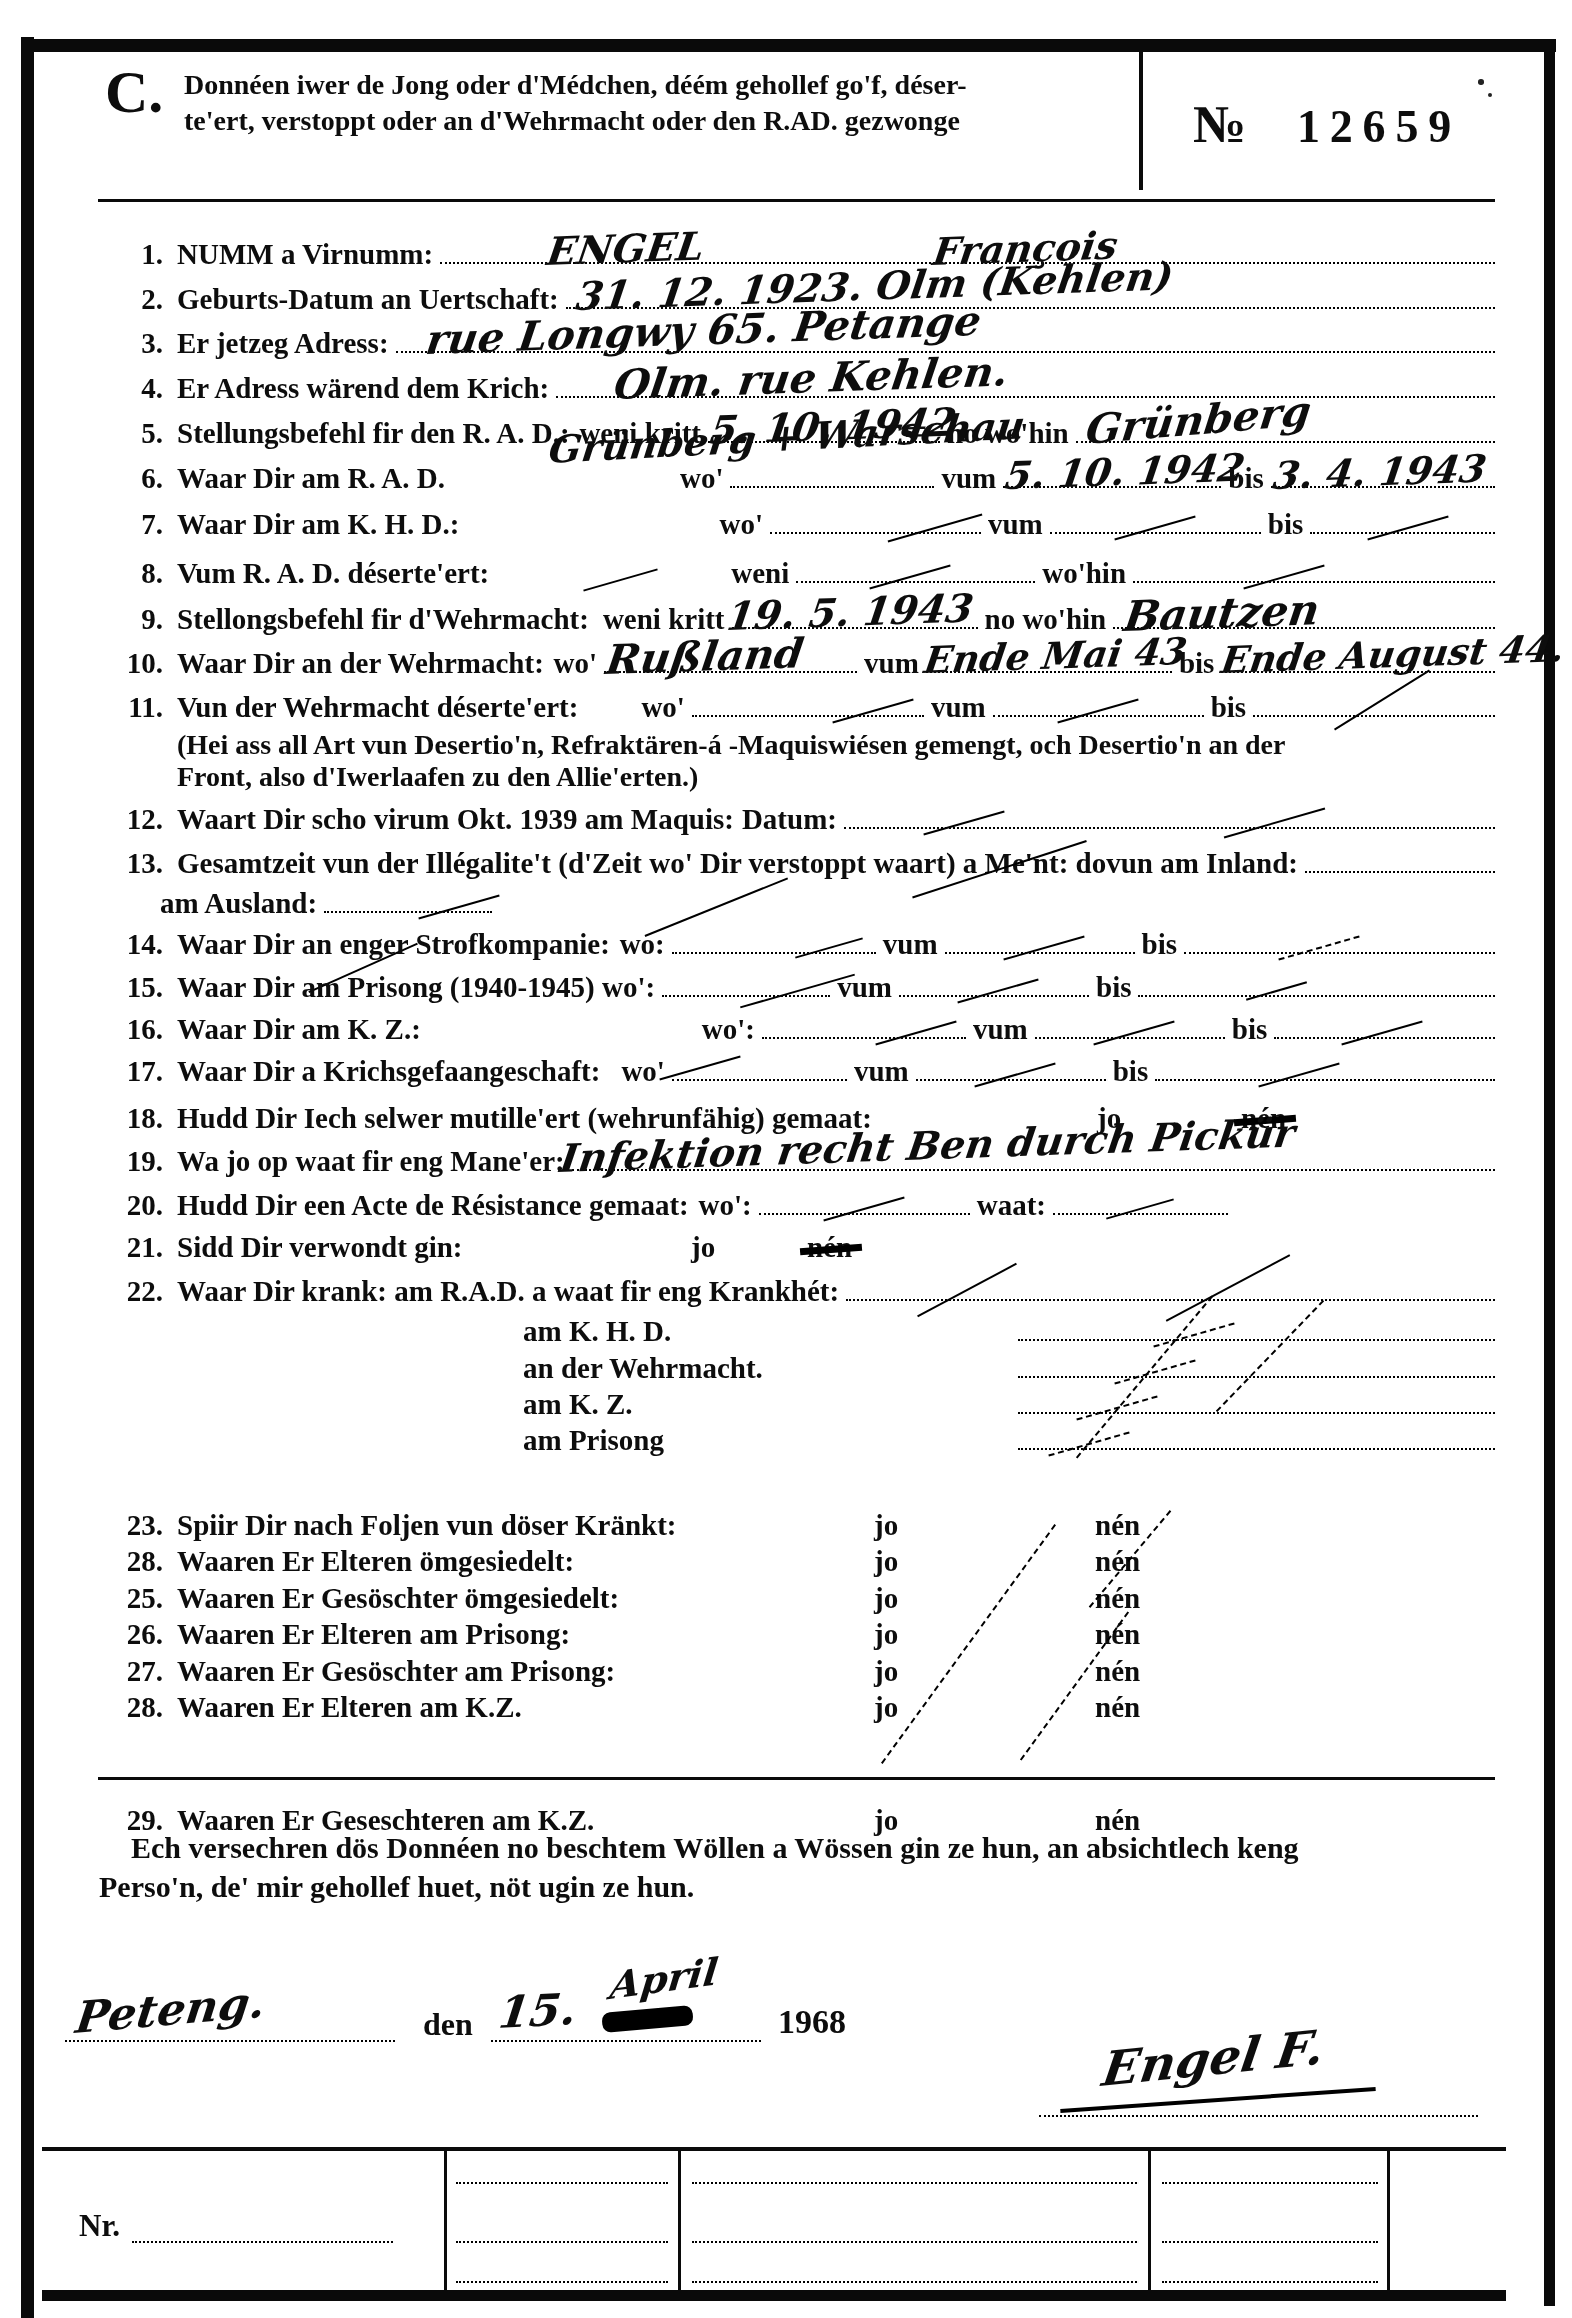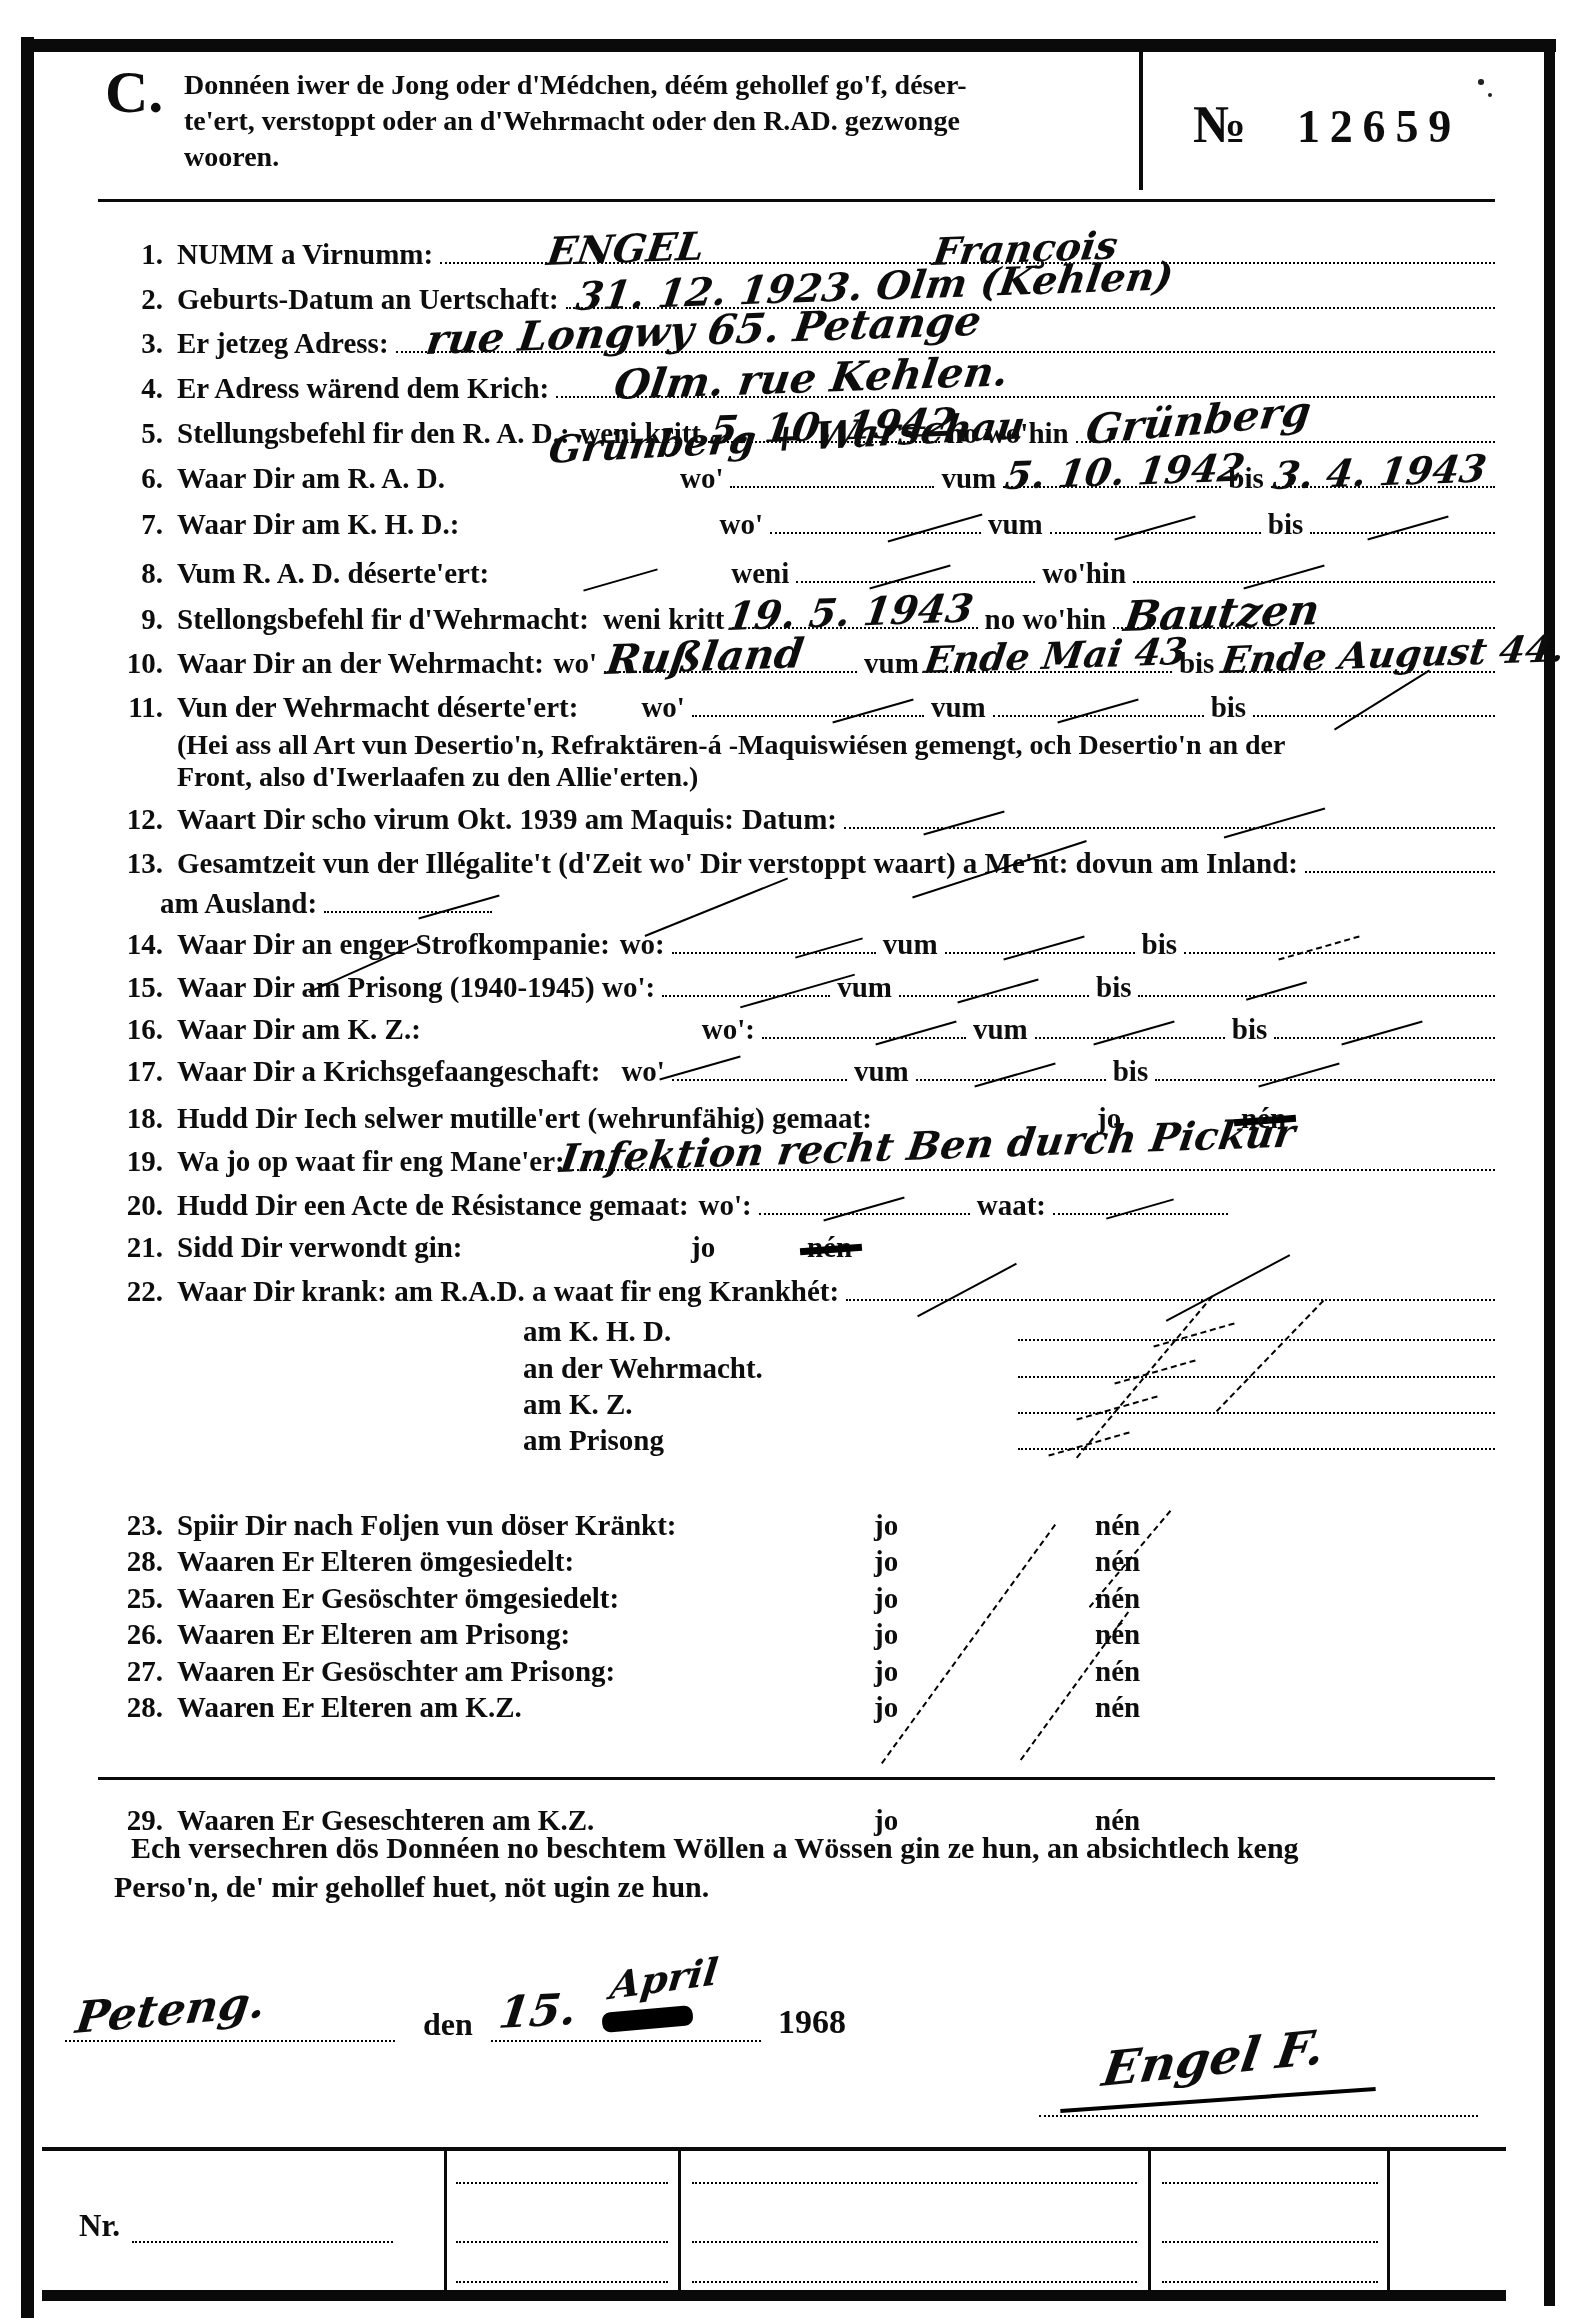--- a/index.html
+++ b/index.html
@@ -42,21 +42,20 @@
 <div class="bar" style="left:21px;top:37px;width:12.6px;height:2281px;"></div>
 <div class="bar" style="left:21px;top:39px;width:1535px;height:12.6px;"></div>
 <div class="bar" style="left:1544px;top:39px;width:10.5px;height:2267px;"></div>
 <div class="noise" style="left:1478px;top:79px;width:5.6px;height:5.6px;"></div>
 <div class="noise" style="left:1488px;top:93px;width:4.2px;height:4.2px;"></div>
 
 <div class="abs" style="left:105px;top:62px;font-size:60px;line-height:60px;">C.</div>
 <div class="abs" style="left:184px;top:67px;font-size:28px;line-height:36px;width:941px;">
   <span style="display:block;">Donnéen iwer de Jong oder d'Médchen, déém gehollef go'f, déser-</span>
   <span style="display:block;">te'ert, verstoppt oder an d'Wehrmacht oder den R.AD. gezwonge</span>
-  <span style="display:block;">wooren.</span>
 </div>
 <div class="bar" style="left:1139px;top:51px;width:3.5px;height:139px;"></div>
 <div class="abs" style="left:1193px;top:94px;font-size:53px;">№</div>
 <div class="abs" style="left:1297px;top:100px;font-size:46px;letter-spacing:9.8px;">12659</div>
 <div class="hr" style="top:199px;"></div>
 
 <div class="row" style="top:237px;">
   <span class="num">1.</span>
   <span class="lbl">NUMM a Virnumm:</span>
   <span class="d grow">
@@ -390,21 +389,21 @@
   <span class="lbl">Waaren Er Geseschteren am K.Z.</span>
   <span class="jo" style="left:776px;">jo</span>
   <span class="nen" style="left:997px;">nén</span>
 </div>
 <div class="stroke" style="left:821px;top:1643px;width:295px;transform:rotate(-54deg);"></div>
 <div class="stroke" style="left:983px;top:1685px;width:183px;transform:rotate(-54deg);"></div>
 <div class="stroke" style="left:1067px;top:1558px;width:126px;transform:rotate(-50deg);"></div>
 
 <div class="hr" style="top:1777px;"></div>
 <div class="abs" style="left:131px;top:1831px;font-size:30px;white-space:nowrap;">Ech versechren dös Donnéen no beschtem Wöllen a Wössen gin ze hun, an absichtlech keng</div>
-<div class="abs" style="left:114px;top:1870px;font-size:30px;white-space:nowrap;text-align:center;">Perso'n, de' mir gehollef huet, nöt ugin ze hun.</div>
+<div class="abs" style="left:99px;top:1870px;font-size:30px;white-space:nowrap;text-align:center;">Perso'n, de' mir gehollef huet, nöt ugin ze hun.</div>
 
 <div class="fd" style="left:65px;top:2040px;width:330px;"></div>
 <b class="hwabs" style="left:73px;top:1992px;font-size:44px;transform:skewX(-12deg) rotate(-5deg);">Peteng.</b>
 <div class="abs" style="left:423px;top:2006px;font-size:32px;">den</div>
 <div class="fd" style="left:491px;top:2040px;width:270px;"></div>
 <b class="hwabs" style="left:496px;top:1987px;font-size:44px;">15.</b>
 <div class="abs" style="left:602px;top:2009px;width:91px;height:19.7px;background:#000;border-radius:8.4px;transform:rotate(-5deg);"></div>
 <b class="hwabs" style="left:608px;top:1963px;font-size:38px;transform:skewX(-14deg) rotate(-8deg);">April</b>
 <div class="abs" style="left:778px;top:2003px;font-size:34px;">1968</div>
 

